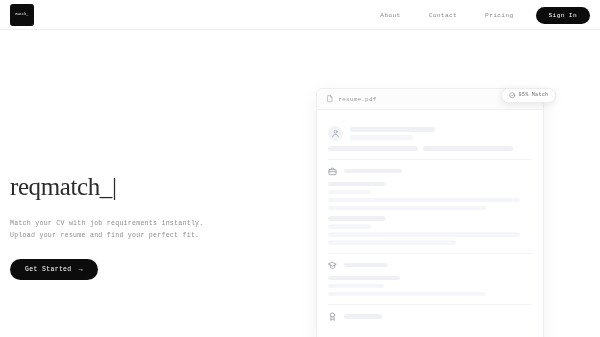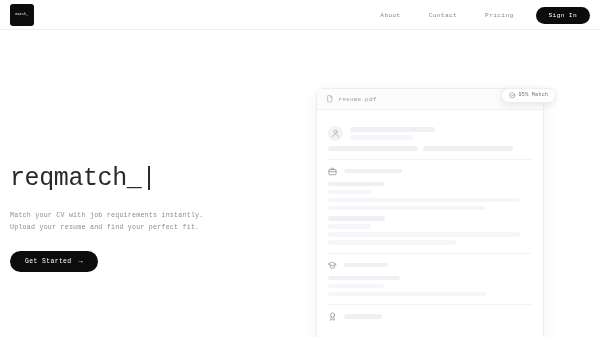--- a/index.html
+++ b/index.html
@@ -42,23 +42,23 @@
     background:#0c0c0c; color:#fff;
     font-family:"Liberation Mono", monospace;
     font-size:6.2px; letter-spacing:.35px;
     padding:5px 13px; border-radius:11px; border:none;
     white-space:nowrap; cursor:pointer;
   }
 
   
   .hero { position:absolute; left:10px; top:165px; width:270px; }
   .hero-title {
-    font-family:Liberation Mono, monospace;
+    font-family:Liberation Serif, serif;
     font-size:25px; font-weight:400; color:#2a2a2a;
-    letter-spacing:-.4px; line-height:1.1; white-space:nowrap;
+    letter-spacing:-.4px; line-height:1.1; white-space:nowrap;margin-top:8px;
   }
   .caret { font-weight:300; color:#2a2a2a; }
   .hero-sub {
     margin-top:17px;
     font-family:"Liberation Mono", monospace;
     font-size:6.6px; color:#8d8d8d;
     line-height:1.85; letter-spacing:.25px;
   }
   .cta {
     margin-top:17px;

